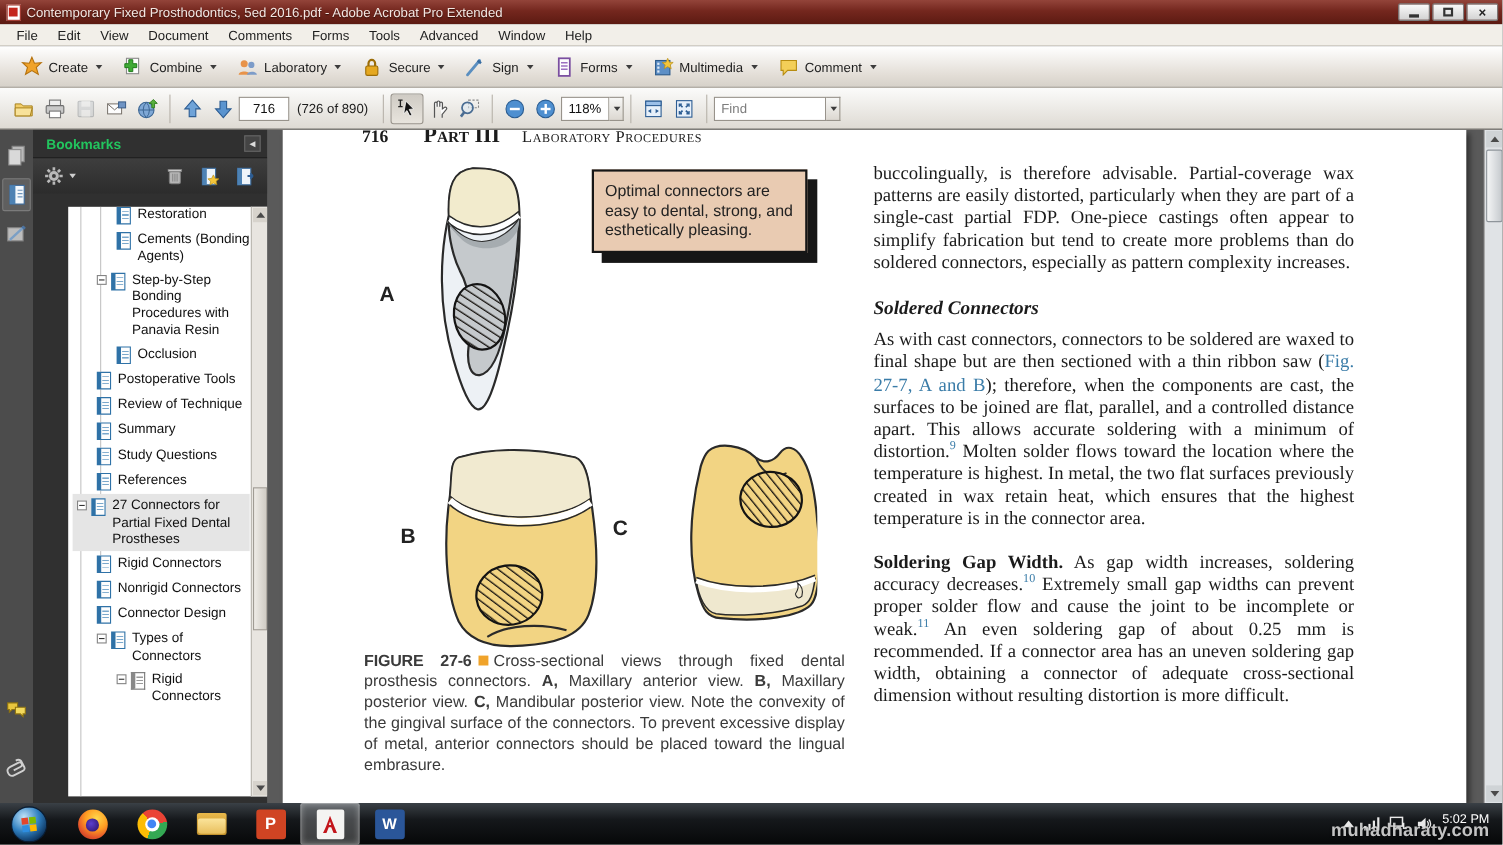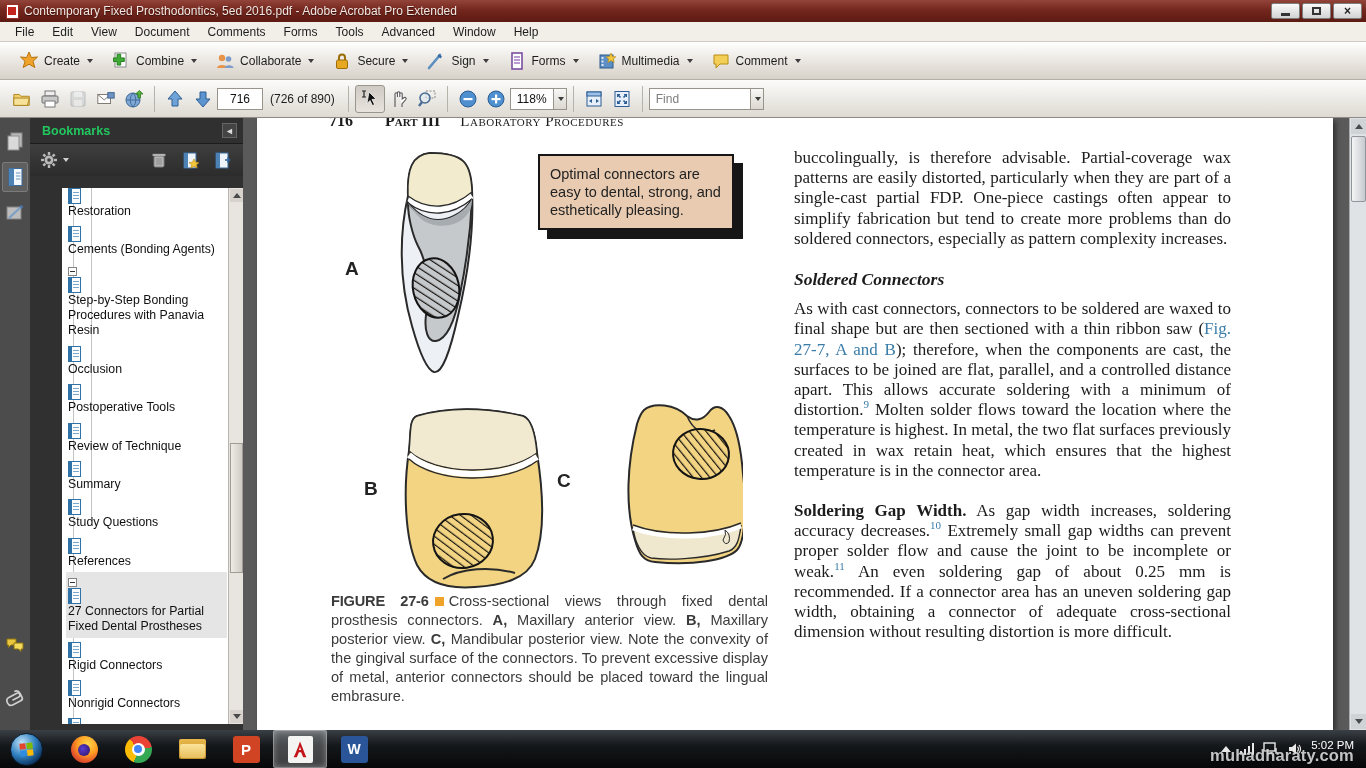--- a/index.html
+++ b/index.html
@@ -50,21 +50,21 @@
 
   .bmpanel { width:213px; background:#303030; position:relative; }
   .bm-head { height:26px; display:flex; align-items:center; justify-content:space-between; padding:0 6px 0 12px; border-bottom:1px solid #1c1c1c; }
   .bm-title { color:#22c55e; font-size:12.5px; font-weight:bold; }
   .bm-collapse { width:15px; height:15px; background:#444; border:1px solid #666; color:#ddd; font-size:9px; display:flex; align-items:center; justify-content:center; }
   .bm-tools { height:32px; display:flex; align-items:center; padding:0 10px; background:linear-gradient(#3e3e3e,#2c2c2c); }
   .bm-tools .grow { flex:1; }
   .bm-tree { position:absolute; top:70px; bottom:6px; left:32px; right:0; background:#ffffff; overflow:hidden; font-size:12.3px; color:#101010; padding:6px 16px 4px 4px; }
   .spine1 { position:absolute; left:11px; top:0; bottom:0; width:1px; background:#c3c3c3; }
   .spine2 { position:absolute; left:29px; top:0; height:330px; width:1px; background:#c3c3c3; }
-  .bmrow { display:flex; align-items:flex-start; padding:3px 0 3px 2px; line-height:1.25; position:relative;flex-direction:column; }
+  .bmrow { display:flex; align-items:flex-start; padding:3px 0 3px 2px; line-height:1.25; position:relative; }
   .ind1 { margin-left:2px; } .ind2 { margin-left:20px; } .ind3 { margin-left:38px; }
   .expander { flex:none; width:9px; height:9px; border:1px solid #848484; background:#fff; position:relative; margin:3px 4px 0 0; }
   .expander::after { content:""; position:absolute; left:1px; top:3px; width:5px; height:1px; background:#333; }
   .bicon { flex:none; width:13px; height:16px; background:#fdfdfd; border:1px solid #2f72a7; border-left:4px solid #2f72a7; position:relative; margin:1px 6px 0 0; }
   .bicon::after { content:""; position:absolute; left:1px; top:3px; right:1px; height:7px;
      background:repeating-linear-gradient(#7aa8cc 0 1px, transparent 1px 3px); }
   .bicon.gray { border-color:#777; border-left-color:#888; }
   .bicon.gray::after { background:repeating-linear-gradient(#9a9a9a 0 1px, transparent 1px 3px); }
   .blabel { flex:1; }
   .bm-sel { background:#e5e5e5; }
@@ -77,21 +77,21 @@
 
   
   .docarea { flex:1; position:relative; background:#5a5a5a; overflow:hidden; }
   .page { position:absolute; left:14px; top:0; width:1076px; height:612px; background:#ffffff; box-shadow:3px 3px 5px rgba(0,0,0,.45); overflow:hidden; }
   .doc-scroll { position:absolute; right:0; top:0; bottom:0; width:17px; background:#e0e3e6; border-left:1px solid #aaa; }
   .ds-arrow { position:absolute; left:1px; width:15px; height:15px; background:#cfd3d6; display:flex; align-items:center; justify-content:center; }
   .ds-thumb { position:absolute; left:1px; width:15px; top:18px; height:66px; background:linear-gradient(90deg,#f4f5f6,#c6cace); border:1px solid #8f959b; border-radius:2px; }
 
   .book-head { position:absolute; top:-6px; left:72px; font-family:"Liberation Serif",serif; color:#1c1c1c; white-space:nowrap; }
   .bh-num { font-weight:bold; font-size:16px; margin-right:28px; }
-  .bh-part { font-weight:bold; font-size:16px; font-variant:small-caps; margin-right:16px; }
+  .bh-part { font-weight:bold; font-size:20px; font-variant:small-caps; margin-right:16px; }
   .bh-sec { font-size:15px; font-variant:small-caps; letter-spacing:.5px; }
 
   .callout { position:absolute; left:281px; top:36px; width:196px; background:#e9cbb2; border:2px solid #161616; box-shadow:9px 9px 0 #161616; padding:9px 10px; font-size:14.5px; line-height:1.25; color:#222; }
 
   .figlabel { position:absolute; font-size:19px; font-weight:bold; color:#222; font-family:"Liberation Sans",sans-serif; }
 
   .caption { position:absolute; left:74px; top:474px; width:437px; font-size:14.6px; line-height:1.3; color:#3b3b3b; text-align:justify; }
   .cap-label { font-weight:bold; letter-spacing:-0.2px; }
   .cap-sq { display:inline-block; width:9px; height:9px; background:#f0a32a; margin:0 5px 0 6px; }
   .cap-b { font-weight:bold; }
@@ -182,21 +182,21 @@
       <span>Combine</span>
         <span class="caret"></span>
     </span>
     <span class="tb1-btn">
       <svg class="i20" viewBox="0 0 20 20">
           <circle cx="7" cy="7" r="3.2" fill="#e8934a"></circle>
           <path d="M2,17 c0-4 10-4 10,0 z" fill="#e8934a"></path>
           <circle cx="13.5" cy="8" r="2.8" fill="#7d9cc9"></circle>
           <path d="M9.5,17 c0-3.6 9-3.6 9,0 z" fill="#7d9cc9"></path>
         </svg>
-      <span>Collaborate</span>
+      <span>Laboratory</span>
         <span class="caret"></span>
     </span>
     <span class="tb1-btn">
       <svg class="i20" viewBox="0 0 20 20">
           <rect x="4.5" y="9" width="11" height="8.5" rx="1.5" fill="#e5a820" stroke="#9c6d08"></rect>
           <path d="M7,9 V6.5 a3,3 0 0 1 6,0 V9" fill="none" stroke="#9c6d08" stroke-width="2"></path>
         </svg>
       <span>Secure</span>
         <span class="caret"></span>
     </span>

